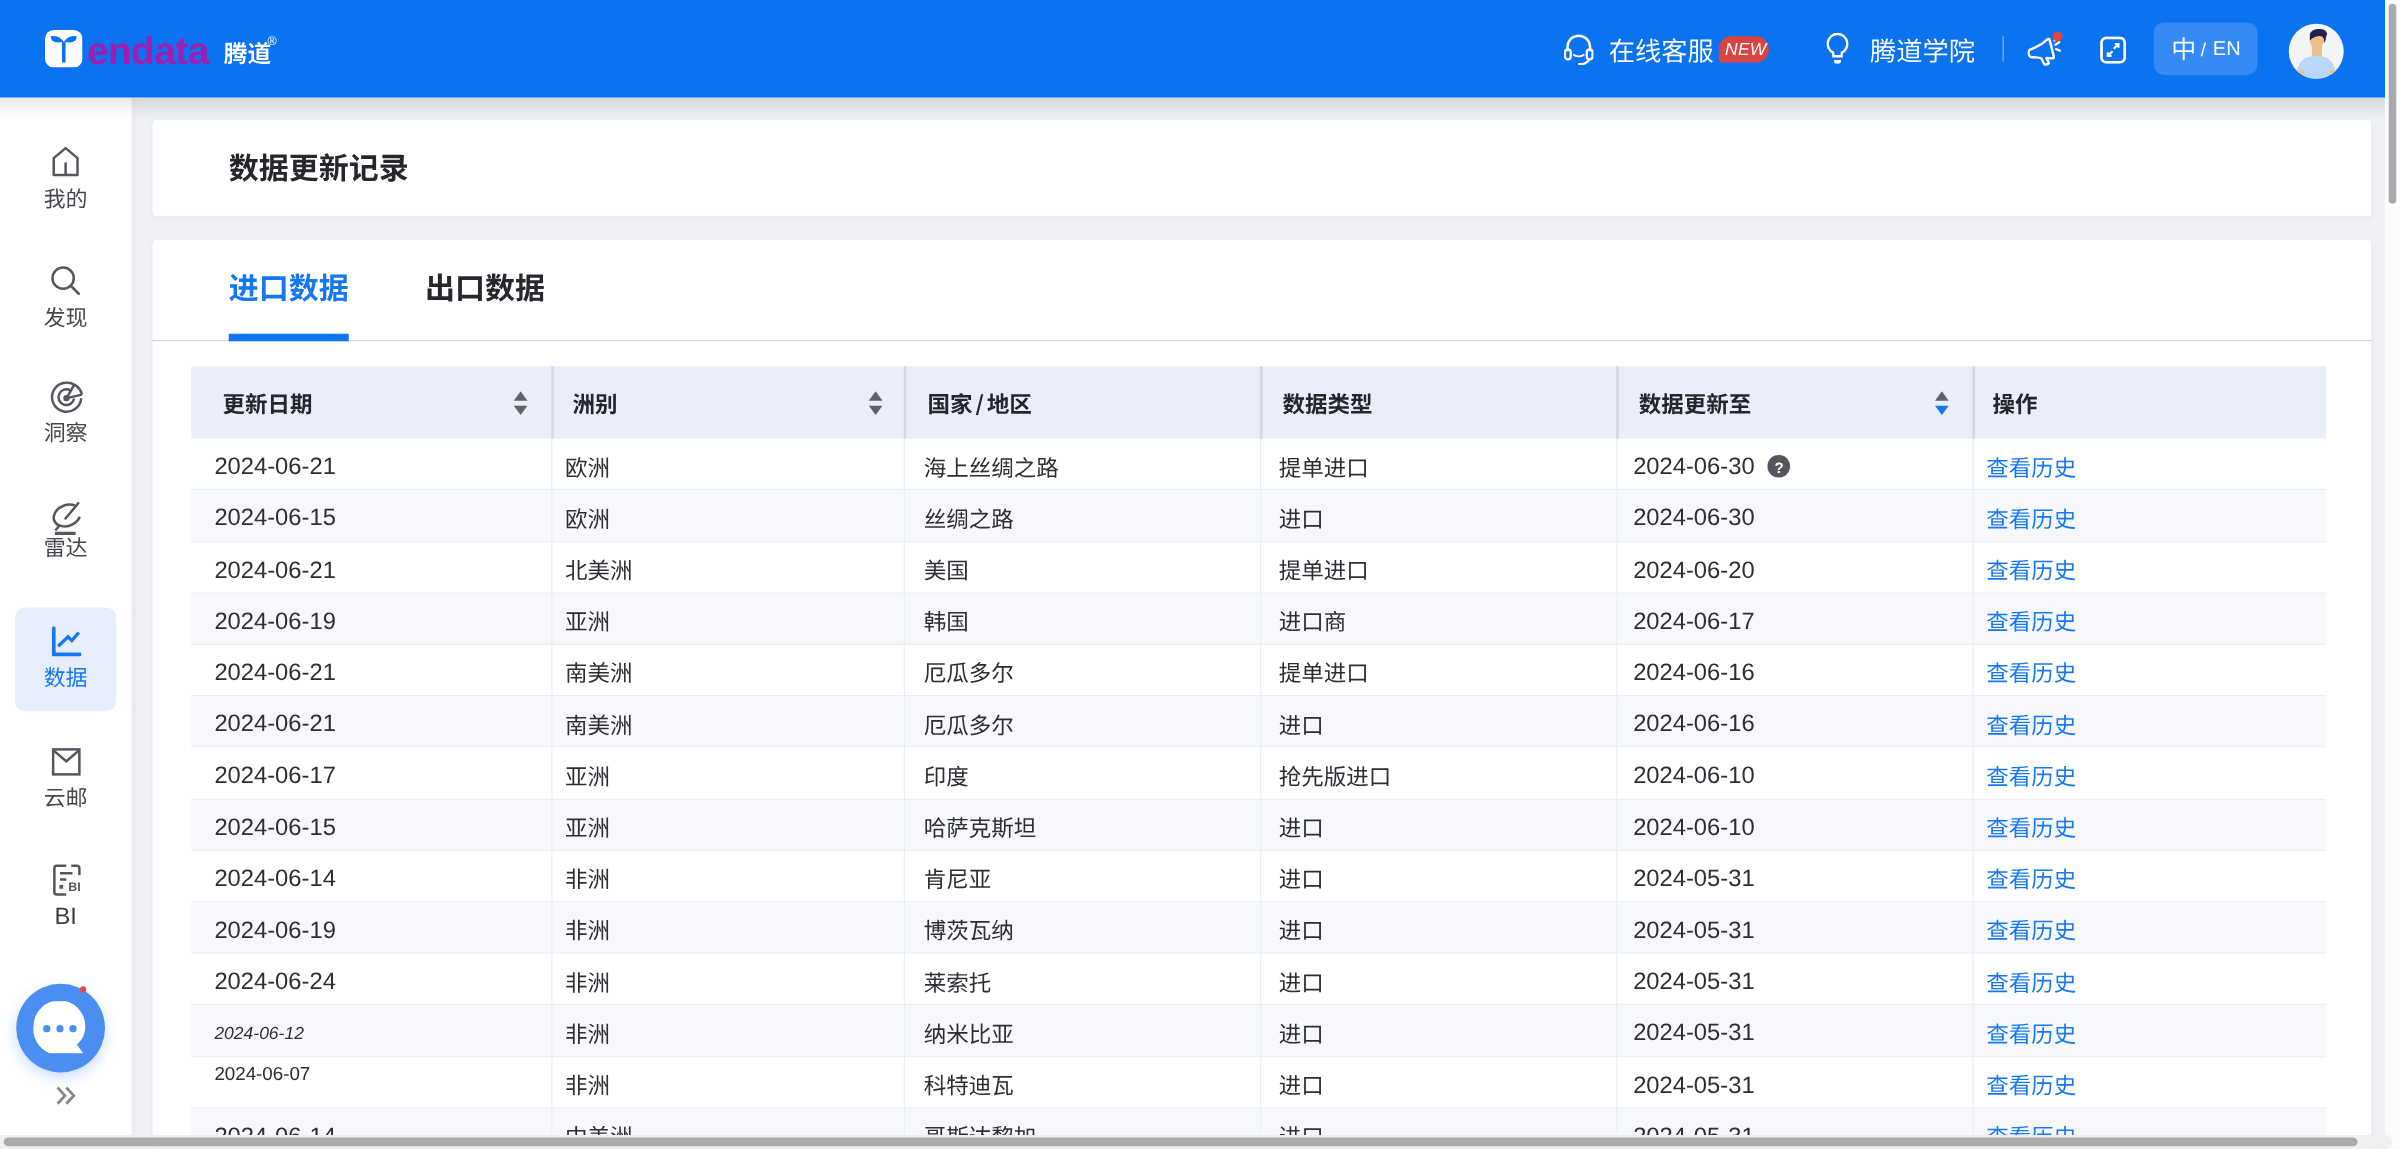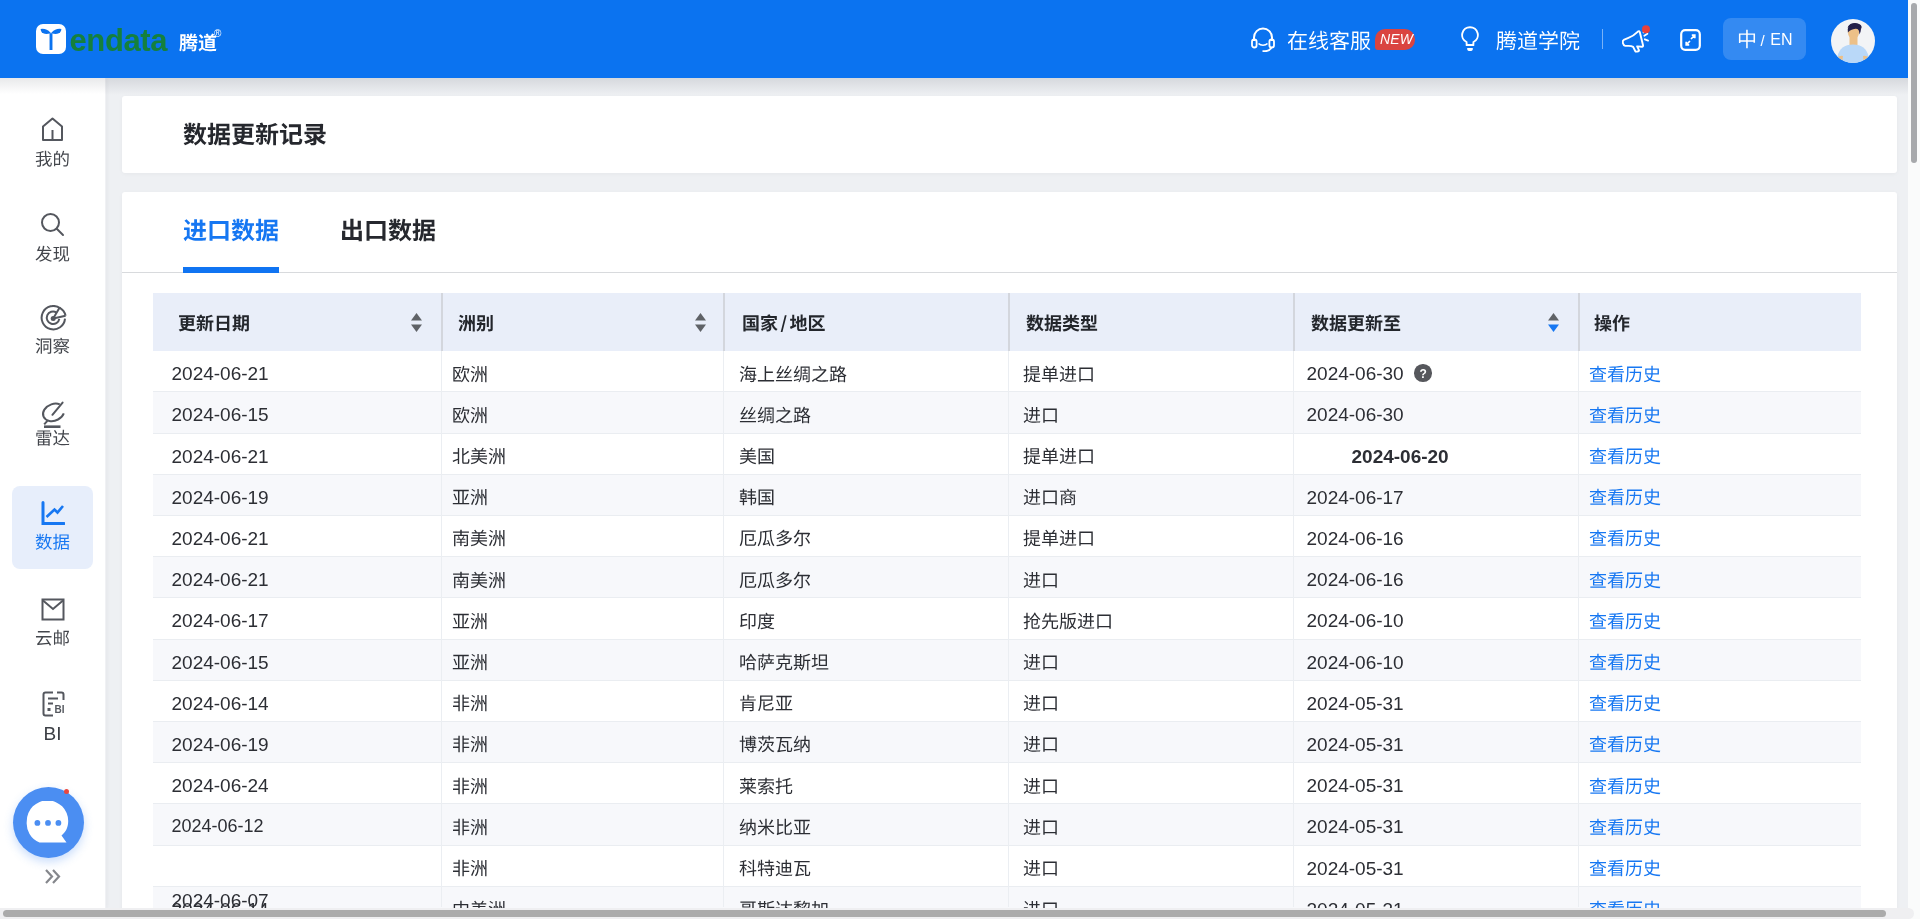--- a/index.html
+++ b/index.html
@@ -630,44 +630,44 @@
     <use href="#r67e5" xlink:href="#r67e5" x="0"></use>
     <use href="#r770b" xlink:href="#r770b" x="1000"></use>
     <use href="#r5386" xlink:href="#r5386" x="2000"></use>
     <use href="#r53f2" xlink:href="#r53f2" x="3000"></use>
   </svg>
 <div style="position:absolute;left:171.5px;top:364.2px;font-size:19px;line-height:19px;color:#2c2e34;font-weight:normal;">2024-06-21</div>
 <div style="position:absolute;left:1306.5px;top:364.2px;font-size:19px;line-height:19px;color:#2c2e34;font-weight:normal;">2024-06-30</div>
 <div style="position:absolute;left:171.5px;top:405.4px;font-size:19px;line-height:19px;color:#2c2e34;font-weight:normal;">2024-06-15</div>
 <div style="position:absolute;left:1306.5px;top:405.4px;font-size:19px;line-height:19px;color:#2c2e34;font-weight:normal;">2024-06-30</div>
 <div style="position:absolute;left:171.5px;top:446.6px;font-size:19px;line-height:19px;color:#2c2e34;font-weight:normal;">2024-06-21</div>
-<div style="position:absolute;left:1306.5px;top:446.6px;font-size:19px;line-height:19px;color:#2c2e34;font-weight:bold;margin-left:45px;">2024-06-20</div>
+<div style="position:absolute;left:1306.5px;top:446.6px;font-size:19px;line-height:19px;color:#2c2e34;font-weight:normal;">2024-06-20</div>
 <div style="position:absolute;left:171.5px;top:487.8px;font-size:19px;line-height:19px;color:#2c2e34;font-weight:normal;">2024-06-19</div>
 <div style="position:absolute;left:1306.5px;top:487.8px;font-size:19px;line-height:19px;color:#2c2e34;font-weight:normal;">2024-06-17</div>
 <div style="position:absolute;left:171.5px;top:529.0px;font-size:19px;line-height:19px;color:#2c2e34;font-weight:normal;">2024-06-21</div>
 <div style="position:absolute;left:1306.5px;top:529.0px;font-size:19px;line-height:19px;color:#2c2e34;font-weight:normal;">2024-06-16</div>
 <div style="position:absolute;left:171.5px;top:570.2px;font-size:19px;line-height:19px;color:#2c2e34;font-weight:normal;">2024-06-21</div>
 <div style="position:absolute;left:1306.5px;top:570.2px;font-size:19px;line-height:19px;color:#2c2e34;font-weight:normal;">2024-06-16</div>
 <div style="position:absolute;left:171.5px;top:611.4px;font-size:19px;line-height:19px;color:#2c2e34;font-weight:normal;">2024-06-17</div>
 <div style="position:absolute;left:1306.5px;top:611.4px;font-size:19px;line-height:19px;color:#2c2e34;font-weight:normal;">2024-06-10</div>
 <div style="position:absolute;left:171.5px;top:652.6px;font-size:19px;line-height:19px;color:#2c2e34;font-weight:normal;">2024-06-15</div>
 <div style="position:absolute;left:1306.5px;top:652.6px;font-size:19px;line-height:19px;color:#2c2e34;font-weight:normal;">2024-06-10</div>
 <div style="position:absolute;left:171.5px;top:693.8px;font-size:19px;line-height:19px;color:#2c2e34;font-weight:normal;">2024-06-14</div>
 <div style="position:absolute;left:1306.5px;top:693.8px;font-size:19px;line-height:19px;color:#2c2e34;font-weight:normal;">2024-05-31</div>
 <div style="position:absolute;left:171.5px;top:735.0px;font-size:19px;line-height:19px;color:#2c2e34;font-weight:normal;">2024-06-19</div>
 <div style="position:absolute;left:1306.5px;top:735.0px;font-size:19px;line-height:19px;color:#2c2e34;font-weight:normal;">2024-05-31</div>
 <div style="position:absolute;left:171.5px;top:776.2px;font-size:19px;line-height:19px;color:#2c2e34;font-weight:normal;">2024-06-24</div>
 <div style="position:absolute;left:1306.5px;top:776.2px;font-size:19px;line-height:19px;color:#2c2e34;font-weight:normal;">2024-05-31</div>
-<div style="position:absolute;left:171.5px;top:817.4px;font-size:18px;line-height:19px;color:#2c2e34;font-weight:normal;">2024-06-12</div>
+<div style="position:absolute;left:171.5px;top:817.4px;font-size:14px;line-height:19px;color:#2c2e34;font-weight:normal;font-style:italic;">2024-06-12</div>
 <div style="position:absolute;left:1306.5px;top:817.4px;font-size:19px;line-height:19px;color:#2c2e34;font-weight:normal;">2024-05-31</div>
-<div style="position:absolute;left:171.5px;top:891px;font-size:19px;line-height:19px;color:#2c2e34;font-weight:normal;">2024-06-07</div>
+<div style="position:absolute;left:171.5px;top:850px;font-size:15px;line-height:19px;color:#2c2e34;font-weight:normal;">2024-06-07</div>
 <div style="position:absolute;left:1306.5px;top:858.6px;font-size:19px;line-height:19px;color:#2c2e34;font-weight:normal;">2024-05-31</div>
 <div style="position:absolute;left:171.5px;top:899.8px;font-size:19px;line-height:19px;color:#2c2e34;font-weight:normal;">2024-06-14</div>
 <div style="position:absolute;left:1306.5px;top:899.8px;font-size:19px;line-height:19px;color:#2c2e34;font-weight:normal;">2024-05-31</div>
-<div style="position:absolute;left:69.5px;top:25.2px;font-size:31px;line-height:31px;color:#15803d;font-weight:bold;letter-spacing:-0.4px">endata</div>
+<div style="position:absolute;left:69.5px;top:25.2px;font-size:31px;line-height:31px;color:#a21caf;font-weight:bold;letter-spacing:-0.4px">endata</div>
 <div style="position:absolute;left:214.0px;top:29.0px;font-size:10px;line-height:10px;color:#ffffff;font-weight:normal;">®</div>
 <div style="position:absolute;left:1380.0px;top:32.1px;font-size:14px;line-height:14px;color:#ffffff;font-weight:normal;font-style:italic;letter-spacing:0.2px">NEW</div>
 <div style="position:absolute;left:1760.5px;top:33.3px;font-size:15px;line-height:15px;color:#ffffff;font-weight:normal;">/</div>
 <div style="position:absolute;left:1770.3px;top:32.4px;font-size:16px;line-height:16px;color:#ffffff;font-weight:normal;">EN</div>
 <div style="position:absolute;left:43.5px;top:723.9px;font-size:19px;line-height:19px;color:#3b3e44;font-weight:normal;">BI</div>
 <div style="position:absolute;left:1419.5px;top:367.8px;font-size:12px;line-height:12px;color:#ffffff;font-weight:bold;">?</div>
 <div class="abs" style="left:1908px;top:0;width:12px;height:919px;background:#fafbfb"></div>
 <div class="abs" style="left:1911px;top:3px;width:6px;height:160px;border-radius:3px;background:#a7a9ac"></div>
 <div class="abs" style="left:0;top:907.5px;width:1914px;height:11.5px;background:#efeff1;border-radius:0 6px 6px 0"></div>
 <div class="abs" style="left:3px;top:909.5px;width:1883px;height:7px;border-radius:3.5px;background:#ababab"></div>

